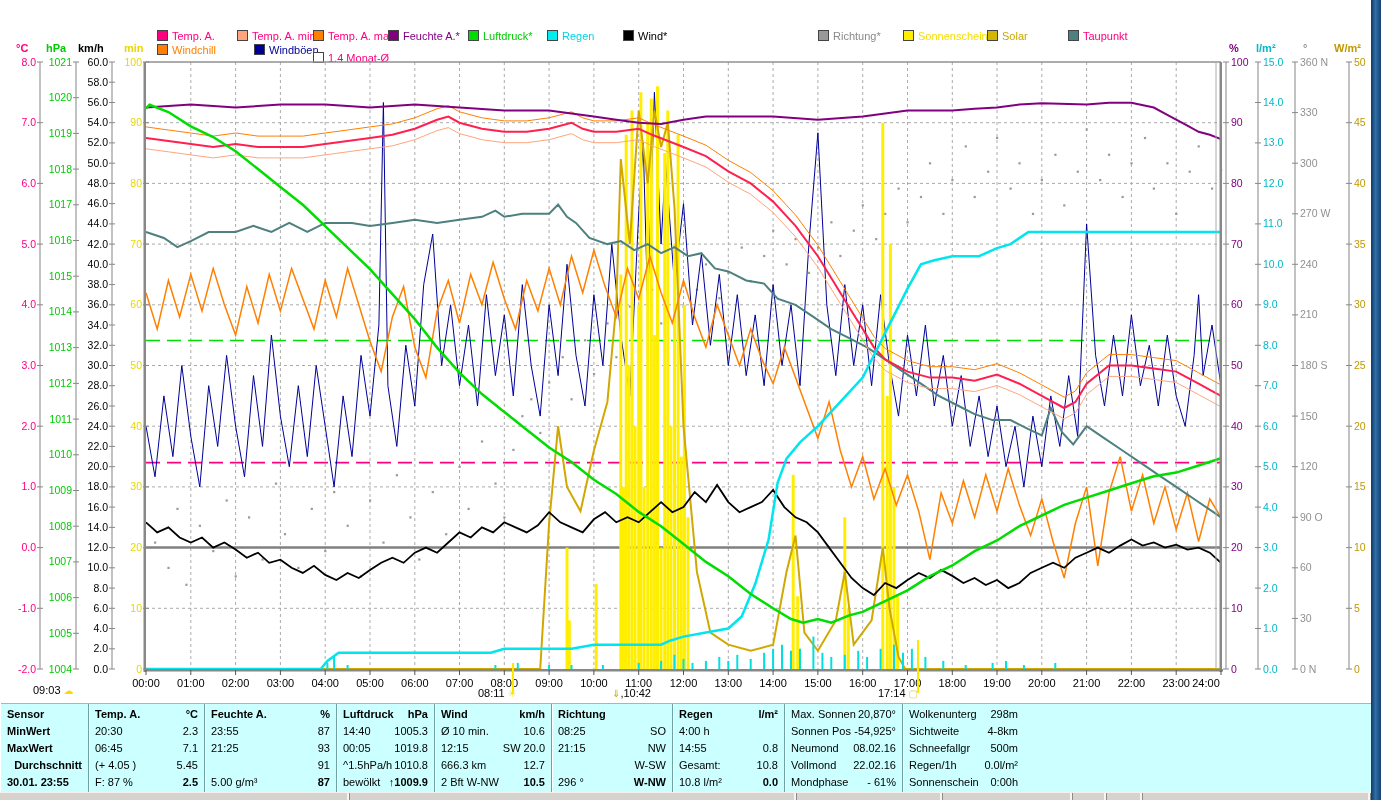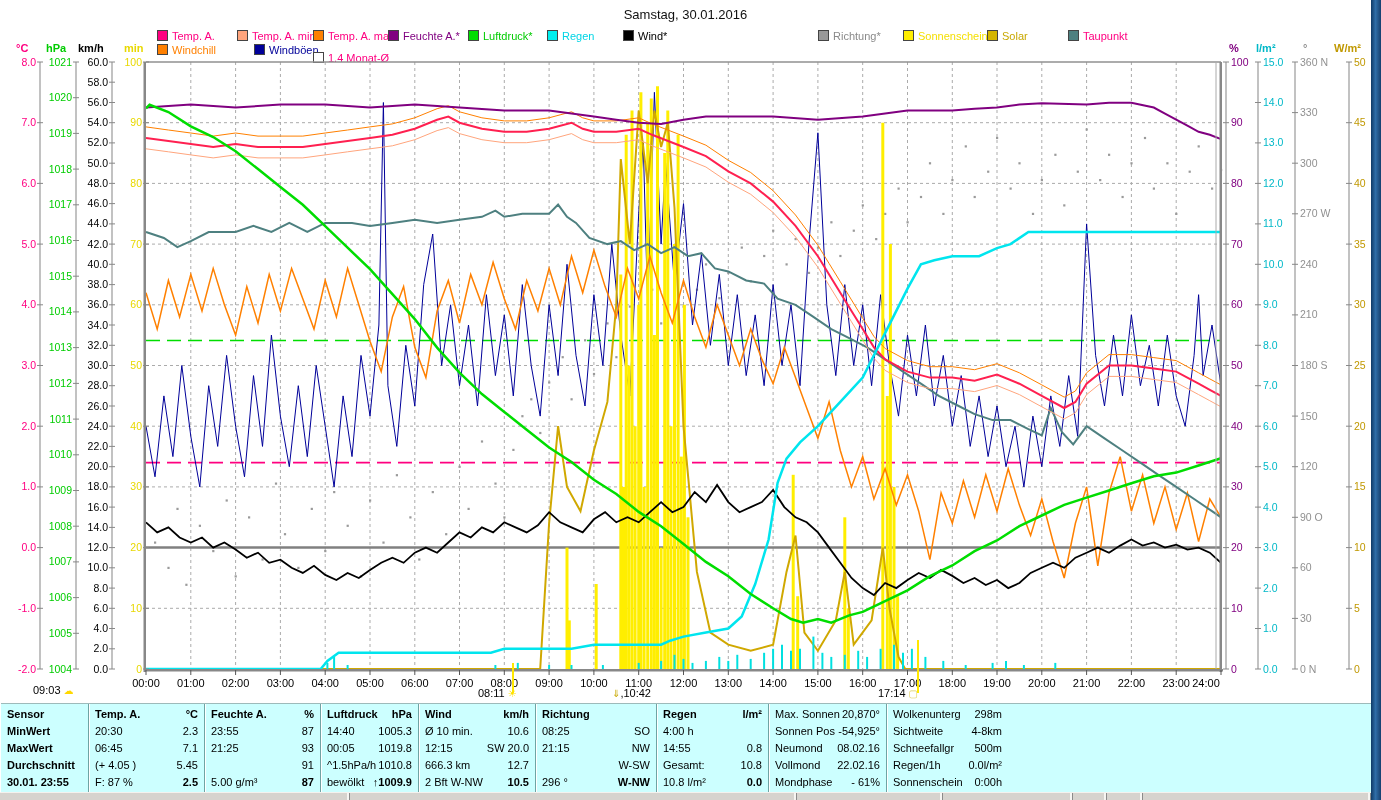--- a/index.html
+++ b/index.html
@@ -26,21 +26,20 @@
              border-top:1px solid #f4f2ee;display:flex;}
   .seg{height:100%;box-sizing:border-box;border-right:1px solid #8a8a8a;
        box-shadow:inset -2px 0 0 #f6f5f2;}
   .win-border{position:absolute;top:0;left:1371px;width:10px;height:800px;
               background:linear-gradient(90deg,#0f3a66,#2f6ea8 45%,#16406e);}
 </style>
 </head>
 <body>
 
 <div class="screen">
-  <div class="page-title">Samstag, 30.01.2016</div>
 
   <div id="legendBox">
       <div class="legend-item" style="left: 157px; top: 30px;"><span class="sw" style="background: rgb(255, 0, 128);"></span><span style="color: rgb(255, 0, 128);">Temp. A.</span></div>
       <div class="legend-item" style="left: 237px; top: 30px;"><span class="sw" style="background: rgb(255, 165, 125);"></span><span style="color: rgb(255, 0, 128);">Temp. A. min</span></div>
       <div class="legend-item" style="left: 313px; top: 30px;"><span class="sw" style="background: rgb(255, 128, 0);"></span><span style="color: rgb(255, 0, 128);">Temp. A. max</span></div>
       <div class="legend-item" style="left: 388px; top: 30px; text-align: center;"><span class="sw" style="background: rgb(128, 0, 128);"></span><span style="color: rgb(128, 0, 128);">Feuchte A.*</span></div>
       <div class="legend-item" style="left: 468px; top: 30px;"><span class="sw" style="background: rgb(0, 221, 0);"></span><span style="color: rgb(0, 204, 0);">Luftdruck*</span></div>
       <div class="legend-item" style="left: 547px; top: 30px;"><span class="sw" style="background: rgb(0, 238, 238);"></span><span style="color: rgb(0, 213, 229);">Regen</span></div>
       <div class="legend-item" style="left: 623px; top: 30px;"><span class="sw" style="background: rgb(0, 0, 0);"></span><span style="color: rgb(0, 0, 0); margin-top: 36px;">Wind*</span></div>
       <div class="legend-item" style="left: 818px; top: 30px;"><span class="sw" style="background: rgb(153, 153, 153);"></span><span style="color: rgb(138, 138, 138);">Richtung*</span></div>
@@ -607,21 +606,21 @@
           <span class="b"></span>
         </div>
         <div class="row" style="justify-content: flex-start;">
           <span class="b">MinWert</span>
           <span class="b"></span>
         </div>
         <div class="row" style="justify-content: flex-start;">
           <span class="b">MaxWert</span>
           <span class="b"></span>
         </div>
-        <div class="row" style="justify-content: flex-start;">
+        <div class="row" style="justify-content: flex-end;">
           <span class="b">Durchschnitt</span>
           <span class="b"></span>
         </div>
         <div class="row" style="justify-content: flex-start;">
           <span class="b">30.01.  23:55</span>
           <span class="b"></span>
         </div>
       </div>
       <div class="col sep" style="width: 116px;">
         <div class="row">
@@ -638,21 +637,21 @@
         </div>
         <div class="row">
           <span>(+ 4.05 )</span>
           <span>5.45</span>
         </div>
         <div class="row">
           <span>F: 87 %</span>
           <span class="b">2.5</span>
         </div>
       </div>
-      <div class="col sep" style="width: 116px;">
+      <div class="col sep" style="width: 132px;">
         <div class="row">
           <span class="b">Feuchte A.</span>
           <span class="b">%</span>
         </div>
         <div class="row">
           <span>23:55</span>
           <span>87</span>
         </div>
         <div class="row">
           <span>21:25</span>

